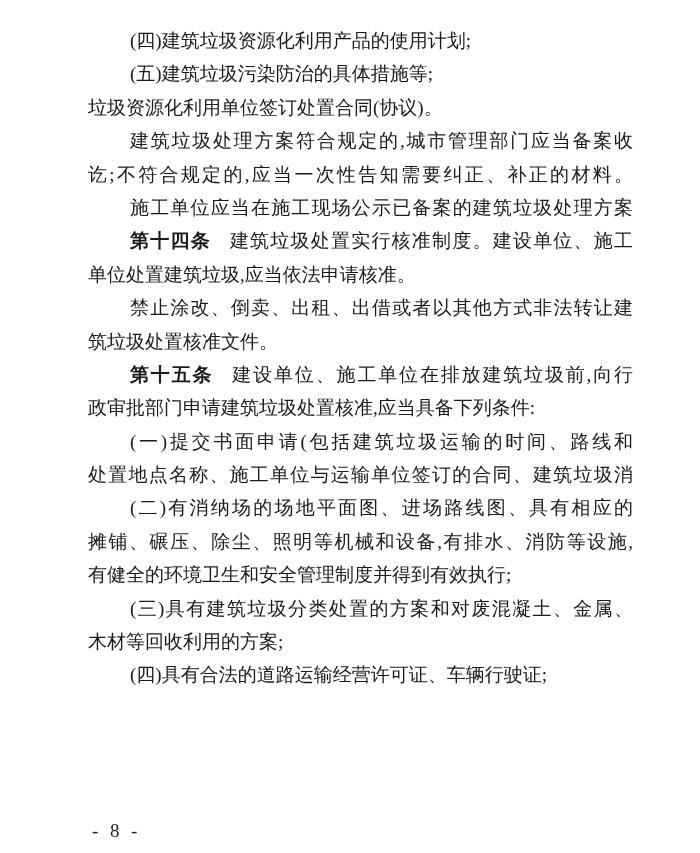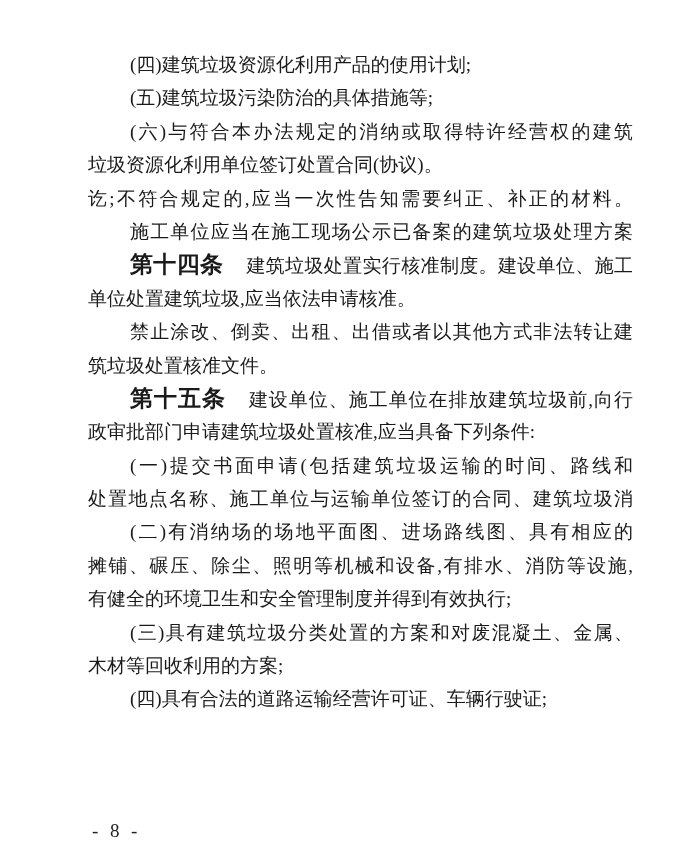--- a/index.html
+++ b/index.html
@@ -14,21 +14,20 @@
     background: #ffffff;
     overflow: hidden;
     font-family: "Liberation Serif", "DejaVu Serif", serif;
     color: #1a1a1a;
   }
   .doc-body {
     position: absolute;
     left: 88px;
     top: 24px;
     width: 545px;
-    margin-top: 24px;
   }
   .text-line {
     height: 33.4px;
     line-height: 33.4px;
     font-size: 19px;
     white-space: nowrap;
     overflow: visible;
     text-align: left;
   }
   .text-line.fill {
@@ -38,41 +37,41 @@
     text-justify: inter-character;
     overflow: hidden;
   }
   .text-line.indent {
     padding-left: 42px;
   }
   .article-num {
     font-weight: bold;
     margin-right: 1em;
     font-family: "Liberation Sans", "DejaVu Sans", sans-serif;
-    font-size: 23px;
+    font-size: 19px;
   }
   .page-number {
     position: absolute;
     left: 92px;
     top: 820px;
     font-size: 19px;
     letter-spacing: 0.18em;
     color: #222222;
     font-family: "Liberation Serif", "DejaVu Serif", serif;
   }
 </style>
 </head>
 <body>
 
 <div class="page">
   <div class="doc-body">
       <div class="text-line indent"><span>(四)建筑垃圾资源化利用产品的使用计划;</span></div>
       <div class="text-line indent"><span>(五)建筑垃圾污染防治的具体措施等;</span></div>
-      <div class="text-line indent fill"><span>(六)与符合本办法规定的消纳或取得特许经营权的建筑</span></div>
       <div class="text-line"><span>垃圾资源化利用单位签订处置合同(协议)。</span></div>
+      <div class="text-line indent fill"><span>建筑垃圾处理方案符合规定的,城市管理部门应当备案收</span></div>
       <div class="text-line fill"><span>讫;不符合规定的,应当一次性告知需要纠正、补正的材料。</span></div>
       <div class="text-line indent fill"><span>施工单位应当在施工现场公示已备案的建筑垃圾处理方案</span></div>
       <div class="text-line indent fill"><span class="article-num">第十四条</span><span>建筑垃圾处置实行核准制度。建设单位、施工</span></div>
       <div class="text-line"><span>单位处置建筑垃圾,应当依法申请核准。</span></div>
       <div class="text-line indent fill"><span>禁止涂改、倒卖、出租、出借或者以其他方式非法转让建</span></div>
       <div class="text-line"><span>筑垃圾处置核准文件。</span></div>
       <div class="text-line indent fill"><span class="article-num">第十五条</span><span>建设单位、施工单位在排放建筑垃圾前,向行</span></div>
       <div class="text-line"><span>政审批部门申请建筑垃圾处置核准,应当具备下列条件:</span></div>
       <div class="text-line indent fill"><span>(一)提交书面申请(包括建筑垃圾运输的时间、路线和</span></div>
       <div class="text-line fill"><span>处置地点名称、施工单位与运输单位签订的合同、建筑垃圾消</span></div>

